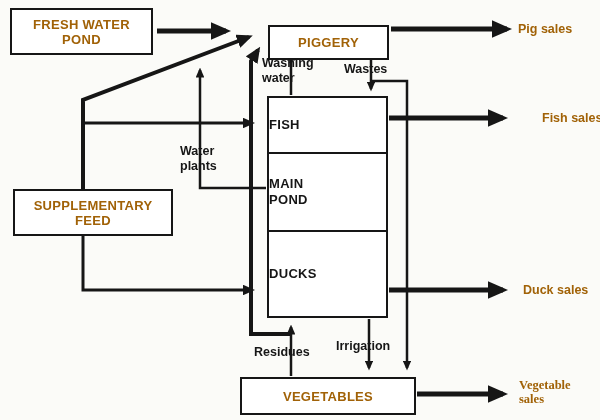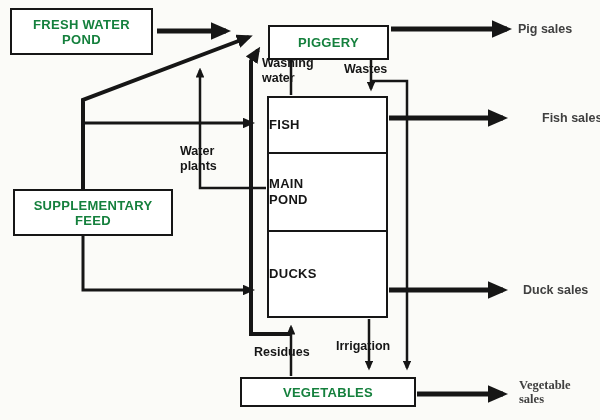--- a/index.html
+++ b/index.html
@@ -10,41 +10,41 @@
   }
   #canvas{
     position:relative;width:600px;height:420px;
     background:#fbfbf8;overflow:hidden;
   }
   svg.wires{position:absolute;left:0;top:0;z-index:1;}
   .box{
     position:absolute;z-index:2;box-sizing:border-box;
     background:#ffffff;border:2px solid #161616;
     display:flex;flex-direction:column;align-items:center;justify-content:center;
-    color:#15803d;font-weight:bold;font-size:13px;line-height:15px;
+    color:#a16207;font-weight:bold;font-size:13px;line-height:15px;
     text-align:center;letter-spacing:0.3px;
   }
   .pond{
     position:absolute;z-index:2;box-sizing:border-box;
     background:#ffffff;border:2px solid #161616;
     display:flex;flex-direction:column;
     color:#161616;font-weight:bold;font-size:13px;letter-spacing:0.3px;
   }
   .pond-sec{
     display:flex;flex-direction:column;align-items:flex-start;justify-content:center;
     text-align:center;line-height:16px;box-sizing:border-box;
   }
   .flow-label{
     position:absolute;z-index:3;
     color:#161616;font-weight:bold;font-size:12.5px;line-height:15px;
     white-space:nowrap;
   }
   .sales-label{
     position:absolute;z-index:3;
-    color:#404040;font-weight:bold;font-size:12.5px;line-height:14px;
+    color:#a16207;font-weight:bold;font-size:12.5px;line-height:14px;
     white-space:nowrap;
   }
 </style>
 </head>
 <body>
 
 <div id="canvas">
 
   <svg class="wires" width="600" height="420" viewBox="0 0 600 420">
     <defs>
@@ -93,21 +93,21 @@
     </div>
     <div class="pond-sec" style="height:80px;border-top:2px solid #161616;border-bottom:2px solid #161616;">
       <span>MAIN</span>
       <span>POND</span>
     </div>
     <div class="pond-sec" style="flex:1;">
       <span>DUCKS</span>
     </div>
   </div>
 
-  <div class="box" style="left:240px;top:377px;width:176px;height:30px;">
+  <div class="box" style="left:240px;top:377px;width:176px;height:38px;">
     <span>VEGETABLES</span>
   </div>
 
   <div class="flow-label" style="left:262px;top:56px;">
     <div>Washing</div>
     <div>water</div>
   </div>
 
   <div class="flow-label" style="left:344px;top:62px;">Wastes</div>
 

